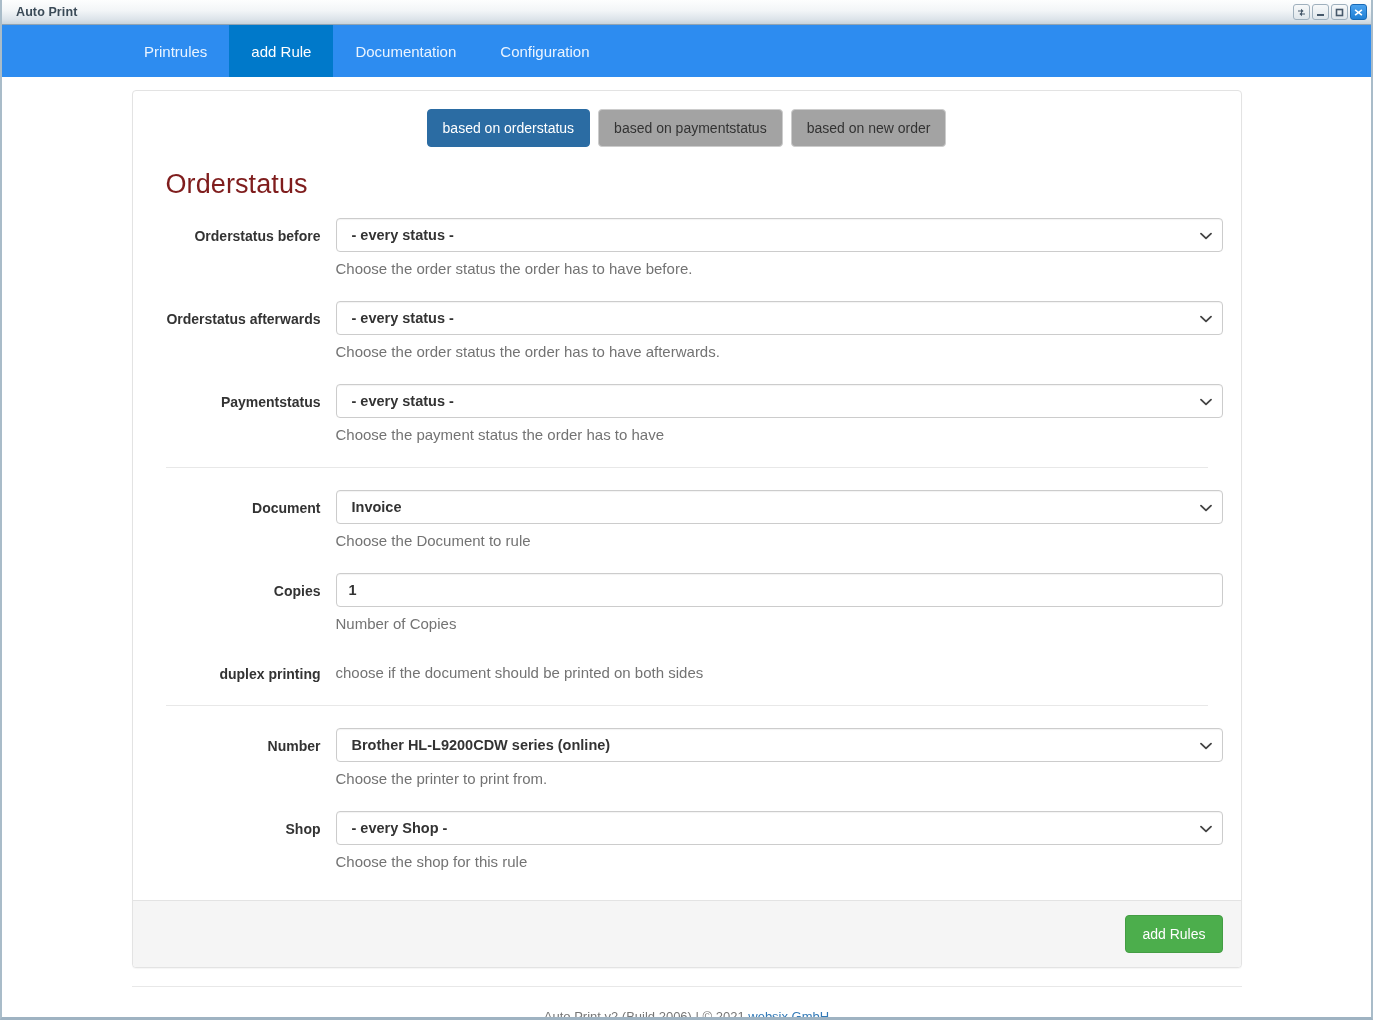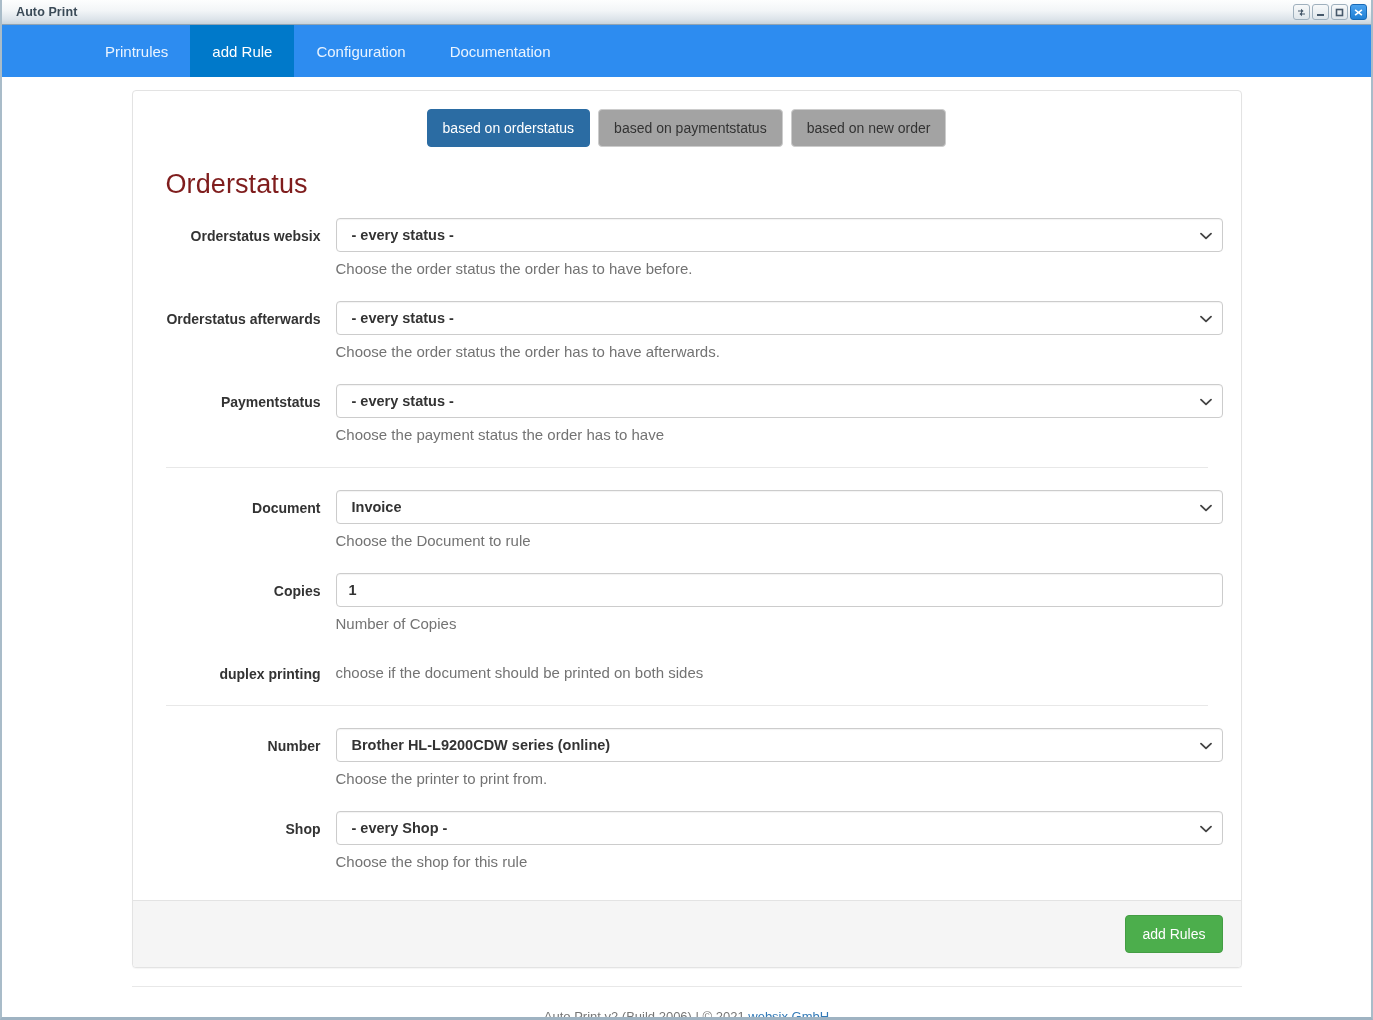--- a/index.html
+++ b/index.html
@@ -54,21 +54,21 @@
   .win-btn.close {
     background: linear-gradient(to bottom, #4ba3ef, #1f7fd4);
     border-color: #1769b5;
   }
   
   .navbar {
     flex: 0 0 52px;
     background: #2d8cf0;
     display: flex;
     align-items: stretch;
-    padding-left: 81px;
+    padding-left: 120px;
     box-sizing: border-box;
     text-align: right;
   }
   .nav-item {
     display: flex; align-items: center;
     padding: 0 22px;
     font-size: 15px;
     color: #eaf4ff;
     cursor: pointer;
     white-space: nowrap;
@@ -240,40 +240,40 @@
         <svg width="11" height="11" viewBox="0 0 11 11">
           <path d="M2.6 2.2 L5.5 4.6 L8.4 2.2 L9.4 3.4 L6.8 5.5 L9.4 7.6 L8.4 8.8 L5.5 6.4 L2.6 8.8 L1.6 7.6 L4.2 5.5 L1.6 3.4 Z" fill="#ffffff"></path>
         </svg>
       </div>
     </div>
   </div>
 
   <div class="navbar">
     <div class="nav-item">Printrules</div>
     <div class="nav-item active">add Rule</div>
+    <div class="nav-item">Documentation</div>
     <div class="nav-item">Configuration</div>
-    <div class="nav-item">Documentation</div>
   </div>
 
   <div class="content-area">
     <div class="container">
 
       <div class="panel">
         <div class="panel-body">
 
           <div class="btn-group">
             <button class="toggle-btn active">based on orderstatus</button>
             <button class="toggle-btn">based on paymentstatus</button>
             <button class="toggle-btn">based on new order</button>
           </div>
 
           <h2 class="section-title">Orderstatus</h2>
 
           <div class="form-row">
-            <div class="form-label">Orderstatus websix</div>
+            <div class="form-label">Orderstatus before</div>
             <div class="form-control-wrap">
               <div class="ctl select">
                 <span class="val">- every status -</span>
                 <span class="caret">
                   <svg width="12" height="8" viewBox="0 0 12 8">
                       <path d="M1 1.6 L6 6.4 L11 1.6" fill="none" stroke="#444" stroke-width="1.8" stroke-linecap="round" stroke-linejoin="round"></path>
                     </svg>
                 </span>
               </div>
               <div class="help">Choose the order status the order has to have before.</div>

